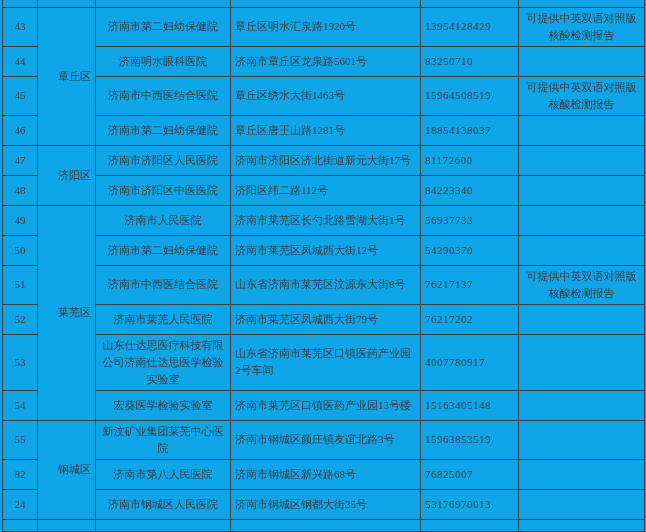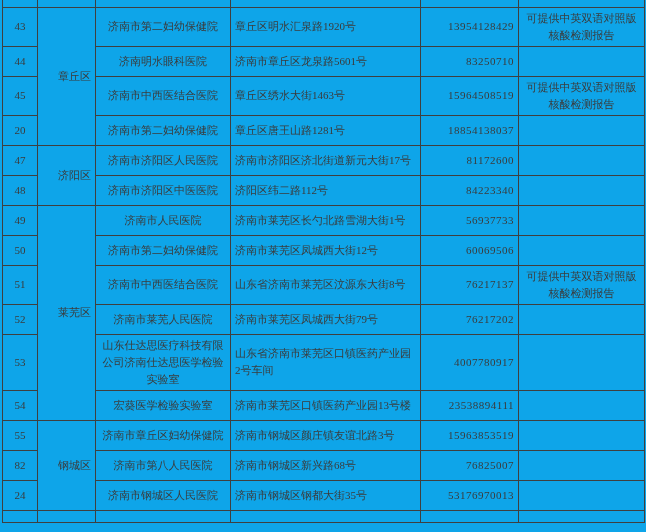--- a/index.html
+++ b/index.html
@@ -28,21 +28,21 @@
   }
   tr.data-row{height:30px;}
   tr.sliver-top{height:7px;}
   tr.sliver-top td{border-top:none;padding:0;}
   tr.sliver-bottom{height:12px;}
   tr.sliver-bottom td{padding:0;}
   td.col-num{text-align:center;color:#454545;}
   td.col-district{text-align:right;font-size:11.5px;color:#3b3b3b;}
   td.col-hospital{text-align:center;}
   td.col-address{text-align:left;font-size:11.5px;margin-left:32px;}
-  td.col-phone{text-align:right;letter-spacing:.5px;color:#4a4a4a;}
+  td.col-phone{text-align:left;letter-spacing:.5px;color:#4a4a4a;}
   td.col-remark{text-align:center;}
 </style>
 </head>
 <body>
 
 <div id="screen">
   <table class="hospital-table">
     <colgroup>
       <col style="width:35px">
       <col style="width:58px">
@@ -77,21 +77,21 @@
           <td class="col-remark"></td>
         </tr>
         <tr class="data-row">
           <td class="col-num">45</td>
           <td class="col-hospital">济南市中西医结合医院</td>
           <td class="col-address">章丘区绣水大街1463号</td>
           <td class="col-phone">15964508519</td>
           <td class="col-remark">可提供中英双语对照版核酸检测报告</td>
         </tr>
         <tr class="data-row">
-          <td class="col-num">20</td>
+          <td class="col-num">46</td>
           <td class="col-hospital">济南市第二妇幼保健院</td>
           <td class="col-address">章丘区唐王山路1281号</td>
           <td class="col-phone">18854138037</td>
           <td class="col-remark"></td>
         </tr>
         <tr class="data-row">
           <td class="col-num">47</td>
           <td class="col-district" rowspan="2">济阳区</td>
           <td class="col-hospital">济南市济阳区人民医院</td>
           <td class="col-address">济南市济阳区济北街道新元大街17号</td>
@@ -110,21 +110,21 @@
           <td class="col-district" rowspan="6">莱芜区</td>
           <td class="col-hospital">济南市人民医院</td>
           <td class="col-address">济南市莱芜区长勺北路雪湖大街1号</td>
           <td class="col-phone">56937733</td>
           <td class="col-remark"></td>
         </tr>
         <tr class="data-row">
           <td class="col-num">50</td>
           <td class="col-hospital">济南市第二妇幼保健院</td>
           <td class="col-address">济南市莱芜区凤城西大街12号</td>
-          <td class="col-phone">60069506</td>
+          <td class="col-phone">54290370</td>
           <td class="col-remark"></td>
         </tr>
         <tr class="data-row">
           <td class="col-num">51</td>
           <td class="col-hospital">济南市中西医结合医院</td>
           <td class="col-address">山东省济南市莱芜区汶源东大街8号</td>
           <td class="col-phone">76217137</td>
           <td class="col-remark">可提供中英双语对照版核酸检测报告</td>
         </tr>
         <tr class="data-row">
@@ -138,27 +138,27 @@
           <td class="col-num">53</td>
           <td class="col-hospital">山东仕达思医疗科技有限公司济南仕达思医学检验实验室</td>
           <td class="col-address">山东省济南市莱芜区口镇医药产业园2号车间</td>
           <td class="col-phone">4007780917</td>
           <td class="col-remark"></td>
         </tr>
         <tr class="data-row">
           <td class="col-num">54</td>
           <td class="col-hospital">宏葵医学检验实验室</td>
           <td class="col-address">济南市莱芜区口镇医药产业园13号楼</td>
-          <td class="col-phone">23538894111</td>
+          <td class="col-phone">15163405148</td>
           <td class="col-remark"></td>
         </tr>
         <tr class="data-row">
           <td class="col-num">55</td>
           <td class="col-district" rowspan="3">钢城区</td>
-          <td class="col-hospital">济南市章丘区妇幼保健院</td>
+          <td class="col-hospital">新汶矿业集团莱芜中心医院</td>
           <td class="col-address">济南市钢城区颜庄镇友谊北路3号</td>
           <td class="col-phone">15963853519</td>
           <td class="col-remark"></td>
         </tr>
         <tr class="data-row">
           <td class="col-num">82</td>
           <td class="col-hospital">济南市第八人民医院</td>
           <td class="col-address">济南市钢城区新兴路68号</td>
           <td class="col-phone">76825007</td>
           <td class="col-remark"></td>

